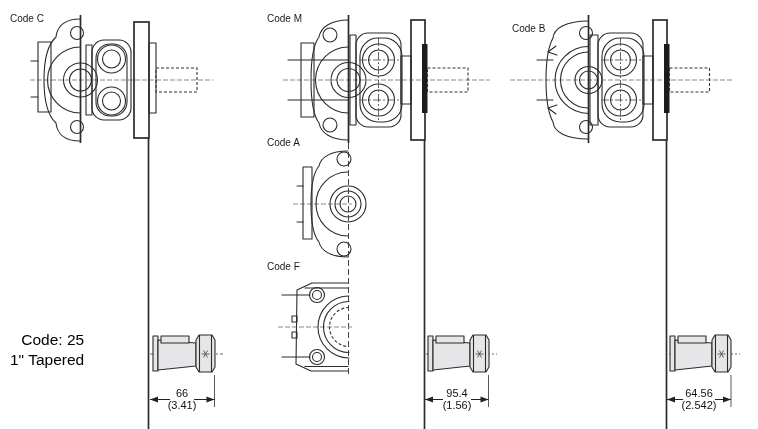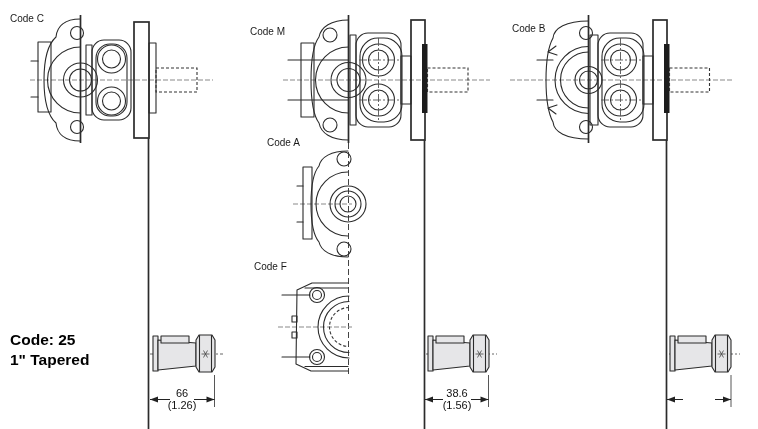--- a/index.html
+++ b/index.html
@@ -18,22 +18,22 @@
   .seal{fill:#1c1c1c;stroke:none;}
   .grayfill{fill:#e6e6e8;stroke:#2b2b2b;stroke-width:1.1;stroke-linejoin:round;}
   .dimln{stroke:#222;fill:none;stroke-width:1;}
   .dimarrow{fill:#222;stroke:none;}
   .extln{stroke:#444;fill:none;stroke-width:0.9;}
   
   .code-label{
     position:absolute;font-size:10px;color:#1a1a1a;white-space:nowrap;
   }
   .shaft-code{
-    position:absolute;left:10px;top:330px;font-size:15.5px;font-weight:bold;
-    line-height:20px;color:#000;white-space:nowrap;
+    position:absolute;left:10px;top:330px;font-size:15.5px;font-weight:normal;
+    line-height:20px;color:#000;white-space:nowrap;text-align:right;
   }
   .dim{
     position:absolute;width:64px;text-align:center;font-size:11px;
     line-height:12px;color:#111;
   }
   .dim span{display:block;}
 </style>
 </head>
 <body>
 
@@ -221,37 +221,41 @@
       <line class="extln" x1="731" y1="375" x2="731" y2="407"></line>
       <line class="dimln" x1="667" y1="399.5" x2="683" y2="399.5"></line>
       <line class="dimln" x1="715" y1="399.5" x2="731" y2="399.5"></line>
       <path class="dimarrow" d="M667,399.5 L675,396.5 L675,402.5 Z"></path>
       <path class="dimarrow" d="M731,399.5 L723,396.5 L723,402.5 Z"></path>
     </g>
   </svg>
 
   <span class="code-label" style="left:10px;top:13px;">Code C</span>
 
-  <span class="code-label" style="left:250px;top:13px;margin-top:13px;">Code M</span>
+  <span class="code-label" style="left:267px;top:13px;">Code M</span>
 
   <span class="code-label" style="left:512px;top:23px;">Code B</span>
 
   <span class="code-label" style="left:267px;top:137px;">Code A</span>
 
-  <span class="code-label" style="left:254px;top:261px;">Code F</span>
+  <span class="code-label" style="left:267px;top:261px;">Code F</span>
 
   <div class="shaft-code">
     <span>Code: 25</span><br>
     <span>1" Tapered</span>
   </div>
 
   <div class="dim" style="left:150px;top:387px;">
     <span>66</span>
-    <span>(1.26)</span>
+    <span>(3.41)</span>
   </div>
 
   <div class="dim" style="left:425px;top:387px;">
-    <span>38.6</span>
+    <span>95.4</span>
     <span>(1.56)</span>
   </div>
 
+  <div class="dim" style="left:667px;top:387px;">
+    <span>64.56</span>
+    <span>(2.542)</span>
+  </div>
 
 </div>
 
 </body></html>

